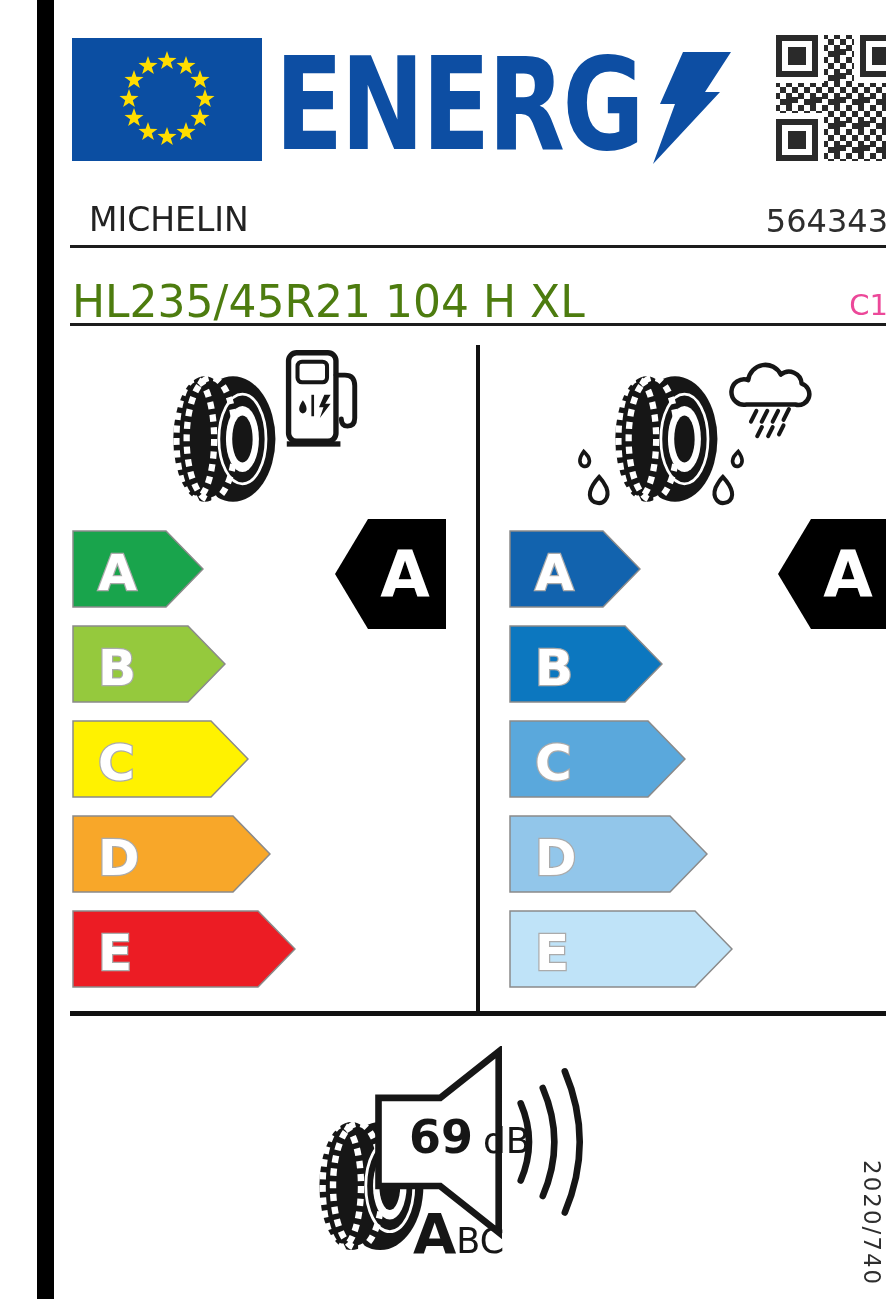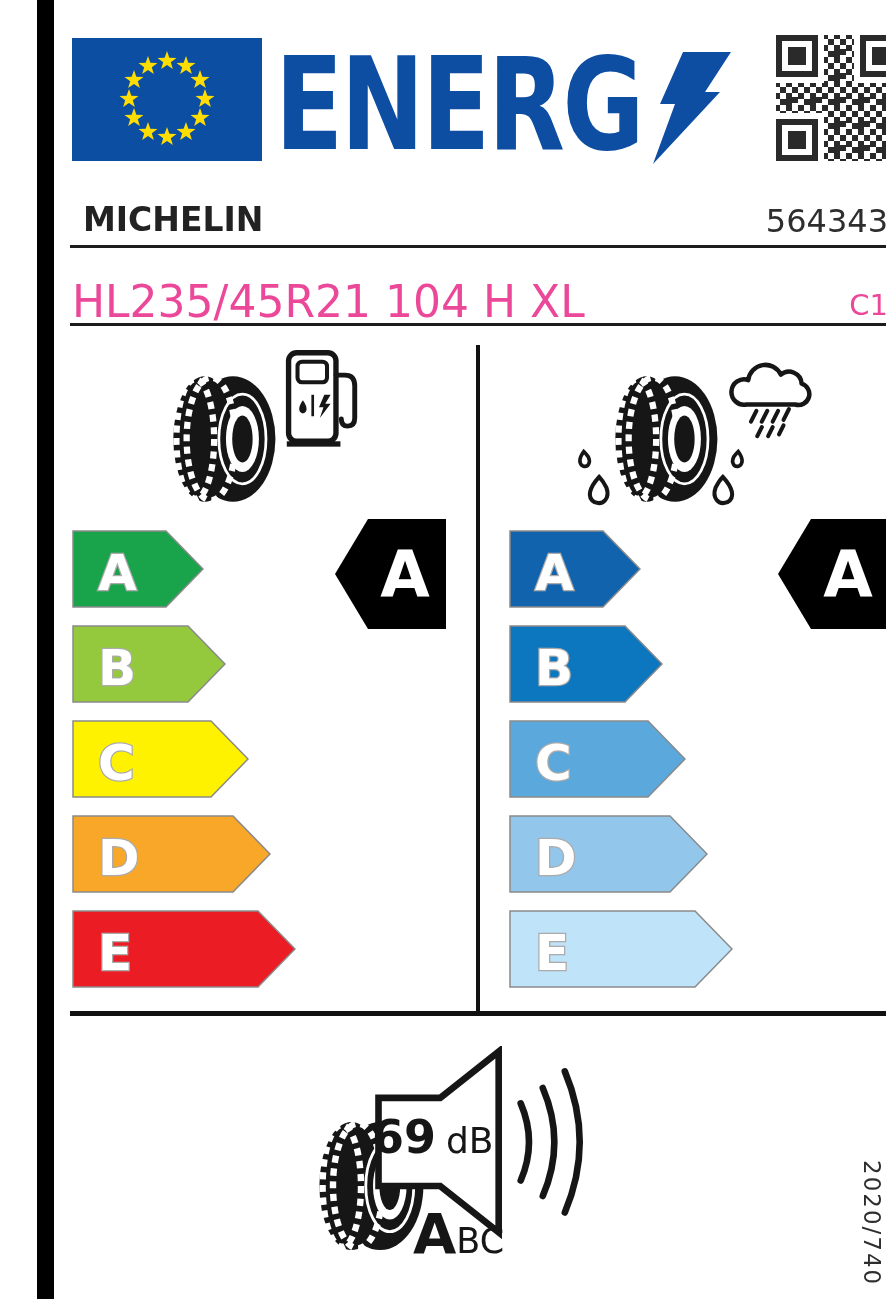--- a/index.html
+++ b/index.html
@@ -8,32 +8,32 @@
   .abs{position:absolute;}
   .edge{position:absolute;top:0;bottom:0;background:#000;}
   .edge.left{left:0;width:17px;}
   .edge.right{right:0;width:17px;}
   .hr{position:absolute;background:#1c1c1c;height:3px;}
   .hr.thick{height:5px;background:#111;}
   .vdivider{position:absolute;background:#111;width:4px;}
   .energ{position:absolute;left:238px;top:41px;font-family:"DejaVu Sans","Liberation Sans",sans-serif;
          font-weight:bold;font-size:128px;line-height:1;color:#0D4EA3;letter-spacing:-3px;
          transform:scaleX(0.78);transform-origin:left top;white-space:nowrap;}
-  .supplier{position:absolute;left:46px;top:200px;font-family:"DejaVu Sans",sans-serif;
-            font-weight:bold;font-size:33px;color:#222;}
+  .supplier{position:absolute;left:52px;top:200px;font-family:"DejaVu Sans",sans-serif;
+            font-weight:normal;font-size:33px;color:#222;}
   .type-id{position:absolute;right:35px;top:202px;font-family:"DejaVu Sans",sans-serif;
            font-size:32px;color:#2e2e2e;}
   .designation{position:absolute;left:35px;top:276px;font-family:"DejaVu Sans",sans-serif;
-               font-size:44px;color:#ec4899;white-space:nowrap;}
+               font-size:44px;color:#4d7c0f;white-space:nowrap;}
   .tire-class{position:absolute;right:35px;top:288px;font-family:"DejaVu Sans",sans-serif;
               font-size:29px;color:#ec4899;}
   .arrow text{font-family:"DejaVu Sans",sans-serif;font-weight:bold;font-size:50px;
               fill:#ffffff;stroke:#ababab;stroke-width:2.5px;paint-order:stroke;}
   .badge text{font-family:"DejaVu Sans",sans-serif;font-weight:bold;font-size:64px;fill:#ffffff;}
-  .noise-value{position:absolute;left:335px;top:1110px;display:flex;align-items:baseline;
+  .noise-value{position:absolute;left:372px;top:1110px;display:flex;align-items:baseline;
                font-family:"DejaVu Sans",sans-serif;color:#161616;}
   .noise-value .num{font-weight:bold;font-size:46px;}
   .noise-value .unit{font-size:36px;margin-left:10px;}
   .noise-class{position:absolute;left:376px;top:1206px;display:flex;align-items:baseline;
                font-family:"DejaVu Sans",sans-serif;color:#161616;}
   .noise-class .big{font-weight:bold;font-size:56px;line-height:1;}
   .noise-class .rest{font-size:35px;line-height:1;}
   .regulation{position:absolute;left:822px;top:1160px;writing-mode:vertical-rl;
               font-family:"DejaVu Sans",sans-serif;font-size:23px;color:#2e2e2e;letter-spacing:2px;}
 </style>

